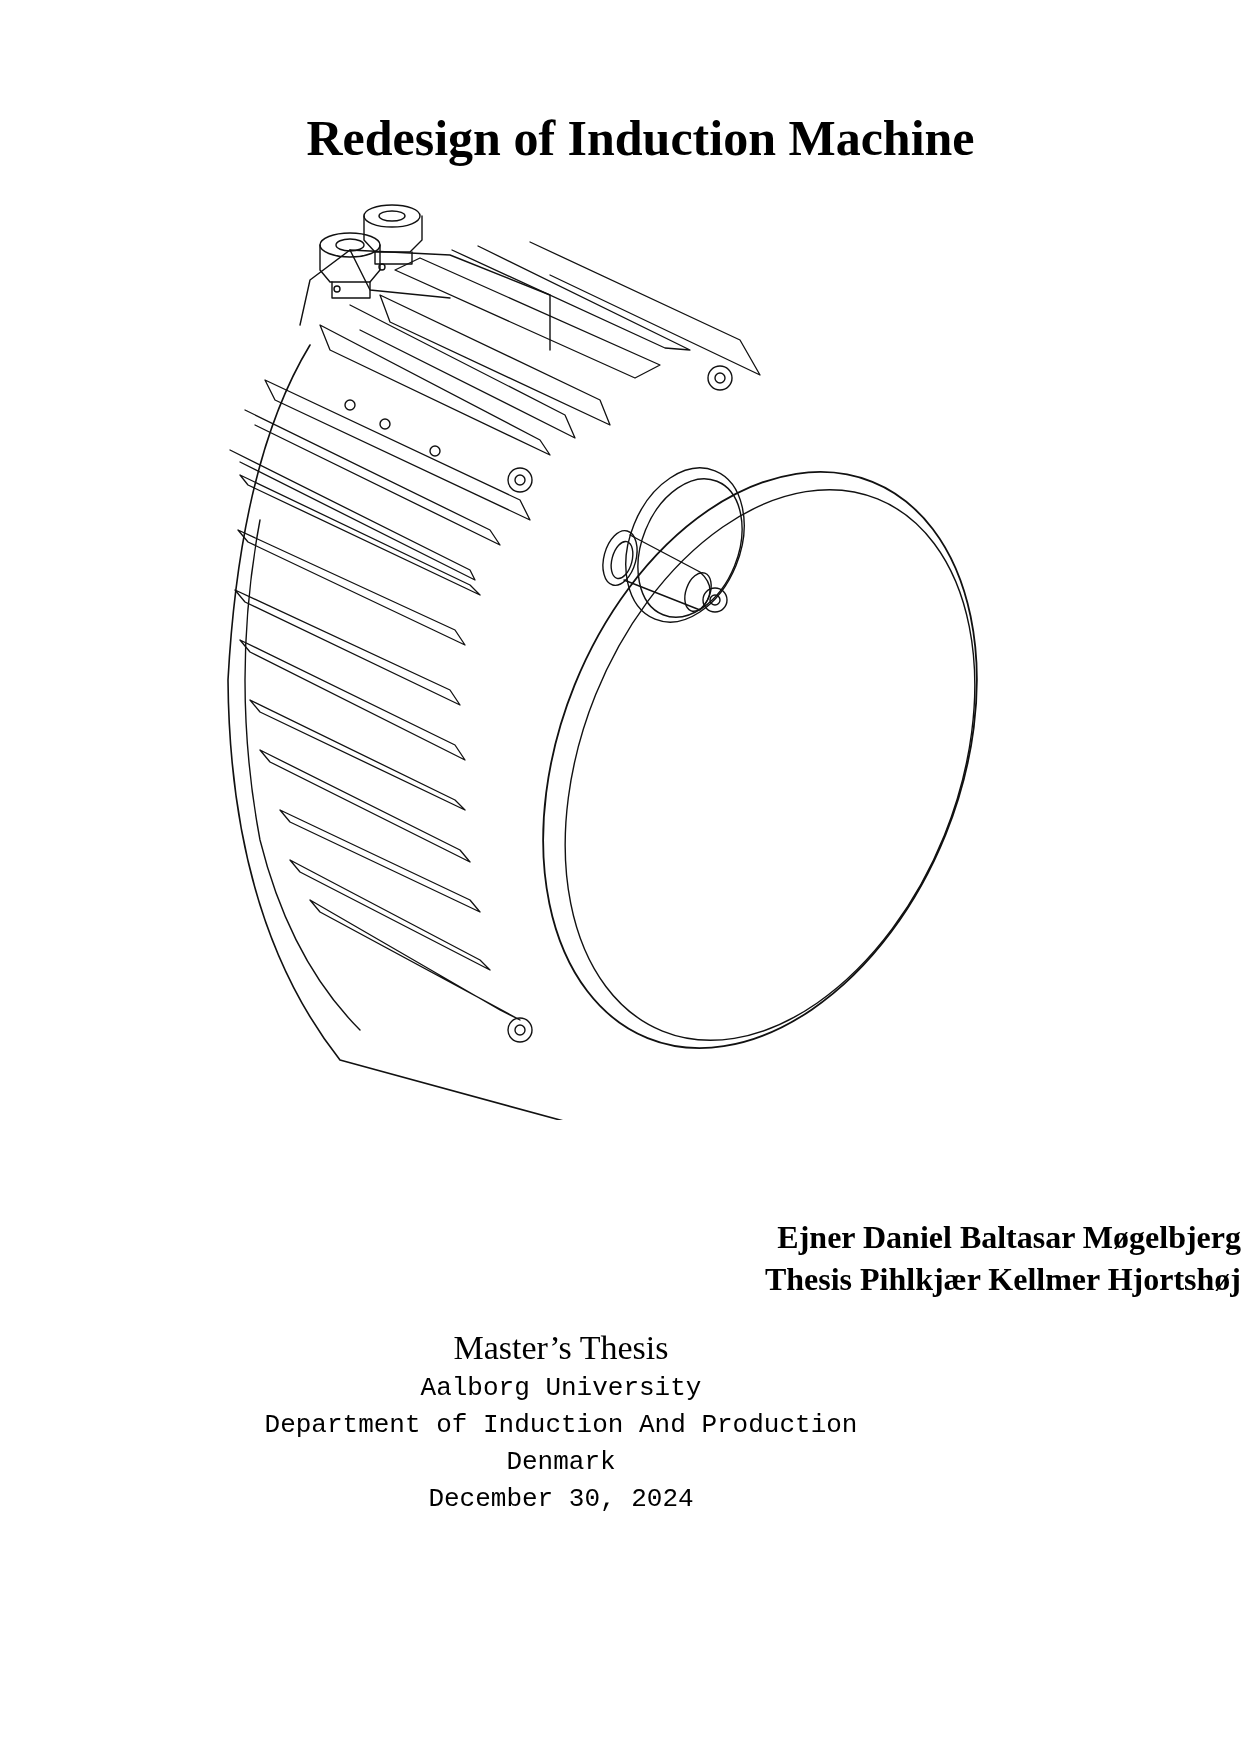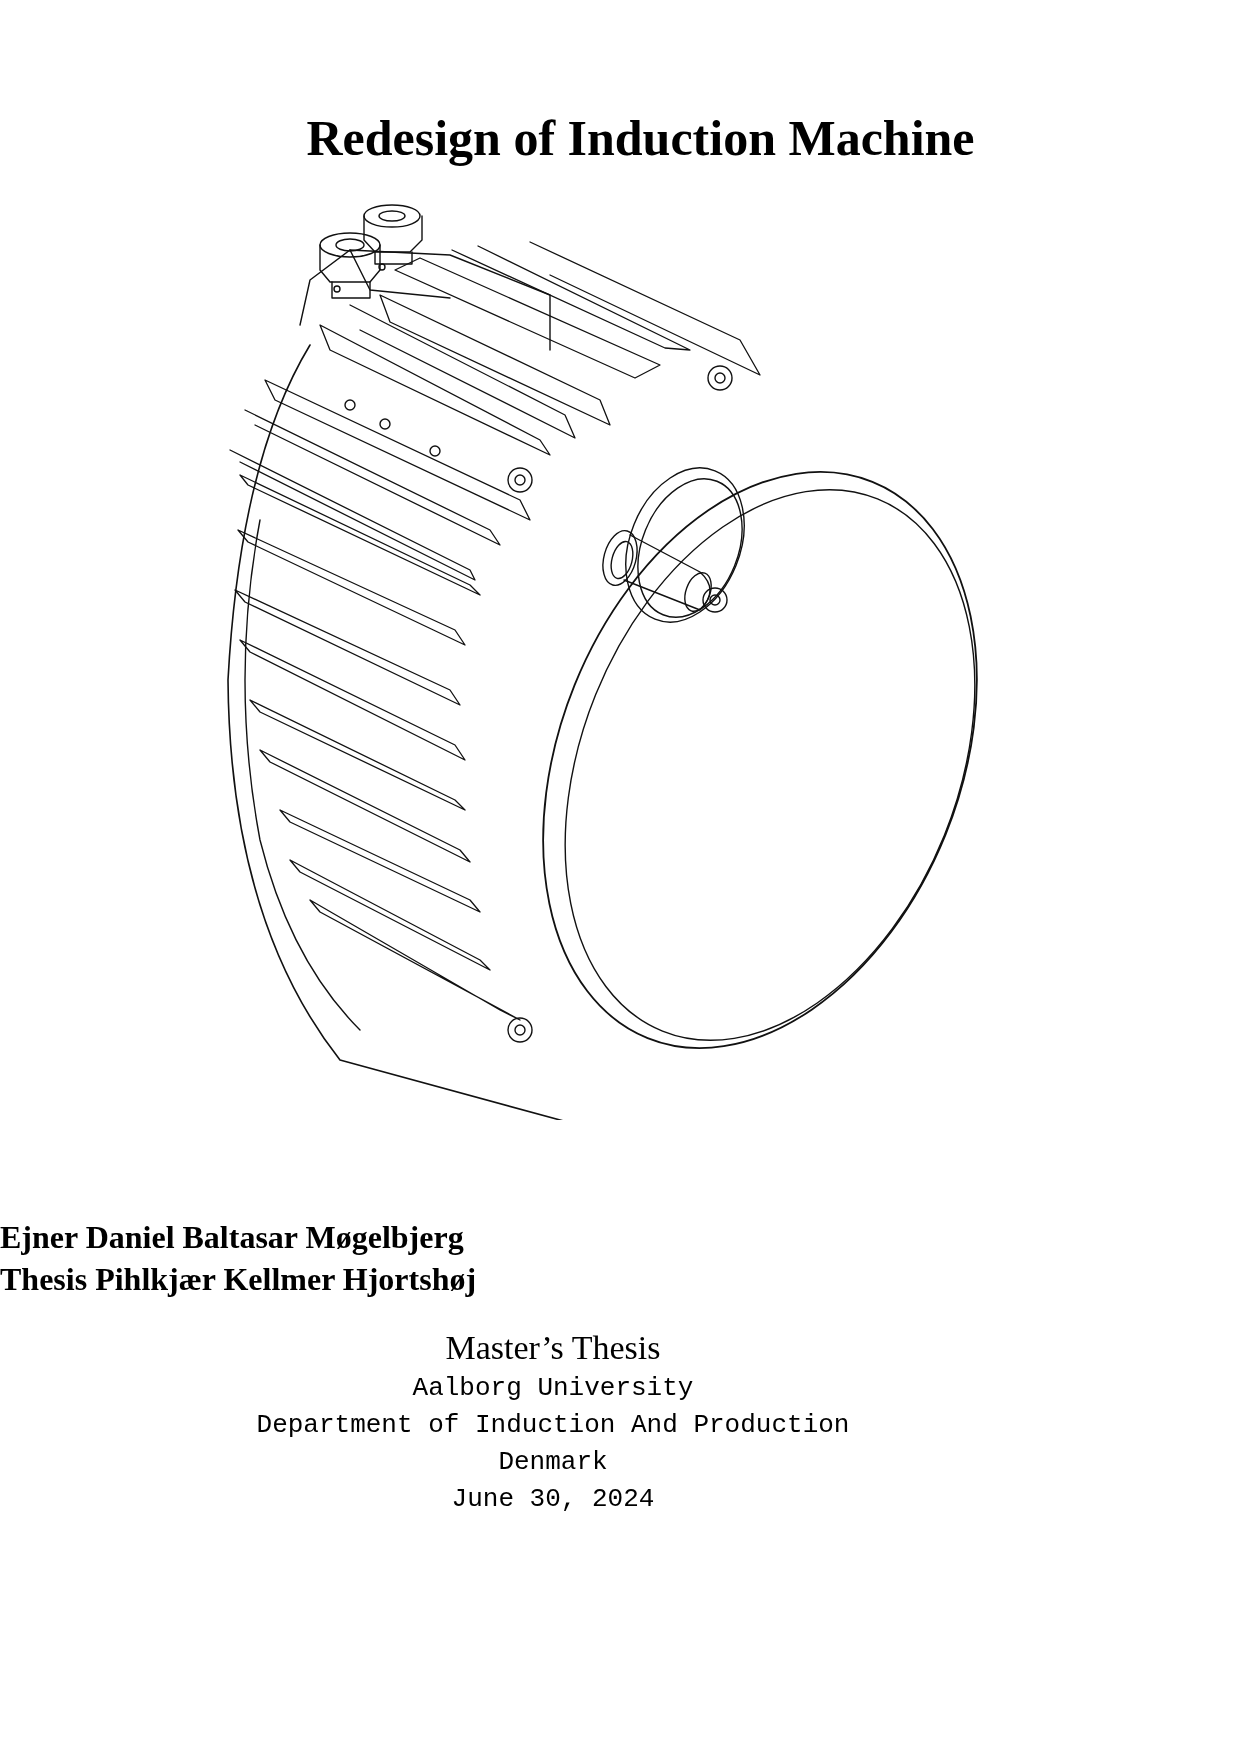--- a/index.html
+++ b/index.html
@@ -2,23 +2,23 @@
 <html><head>
 <meta charset="utf-8">
 <style>
   html, body { margin:0; padding:0; background:#ffffff; }
   body { width:1241px; height:1754px; position:relative; overflow:hidden;
          font-family:"Liberation Serif","DejaVu Serif",serif; color:#000; }
   .title { position:absolute; top:108px; left:0; width:1241px; text-align:center;
            font-weight:bold; font-size:50px; line-height:60px;padding-left:20px; }
   .figure { position:absolute; left:220px; top:200px; width:860px; height:920px; }
   .figure svg { width:100%; height:100%; }
-  .authors { position:absolute; top:1216px; left:0; width:1241px; text-align:left;
+  .authors { position:absolute; top:1216px; left:0; width:1241px; text-align:right;
              font-weight:bold; font-size:32px; line-height:42px; }
-  .meta { position:absolute; top:1326px; left:8px; width:1090px; text-align:center; }
+  .meta { position:absolute; top:1326px; left:16px; width:1090px; text-align:center; }
   .meta .thesis { font-size:34px; line-height:44px; }
   .meta .line { font-size:26px; line-height:37px;font-family:Liberation Mono, monospace; }
 </style>
 </head>
 <body>
 
 <div class="title">Redesign of Induction Machine</div>
 
 <div class="figure">
   <svg viewBox="0 0 860 920" fill="none" stroke="#111" stroke-width="1.4" stroke-linejoin="round" stroke-linecap="round">
@@ -97,14 +97,14 @@
 <div class="authors">
   <div>Ejner Daniel Baltasar Møgelbjerg</div>
   <div>Thesis Pihlkjær Kellmer Hjortshøj</div>
 </div>
 
 <div class="meta">
   <div class="thesis">Master’s Thesis</div>
   <div class="line">Aalborg University</div>
   <div class="line">Department of Induction And Production</div>
   <div class="line">Denmark</div>
-  <div class="line">June 30, 2024</div>
+  <div class="line">December 30, 2024</div>
 </div>
 
 </body></html>

